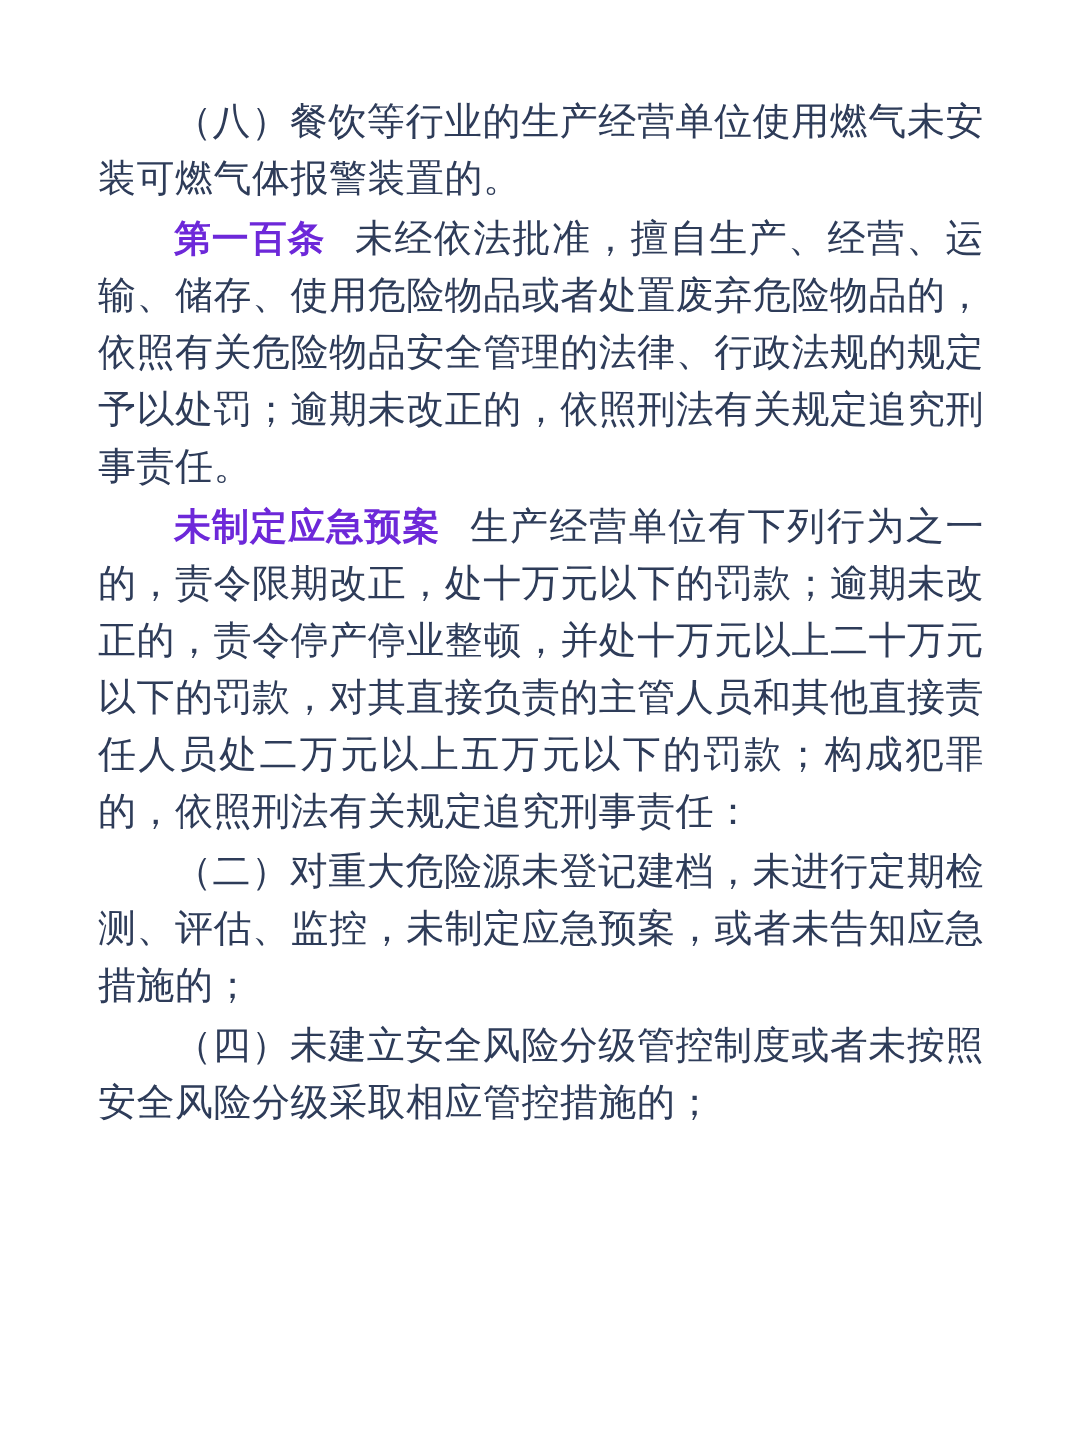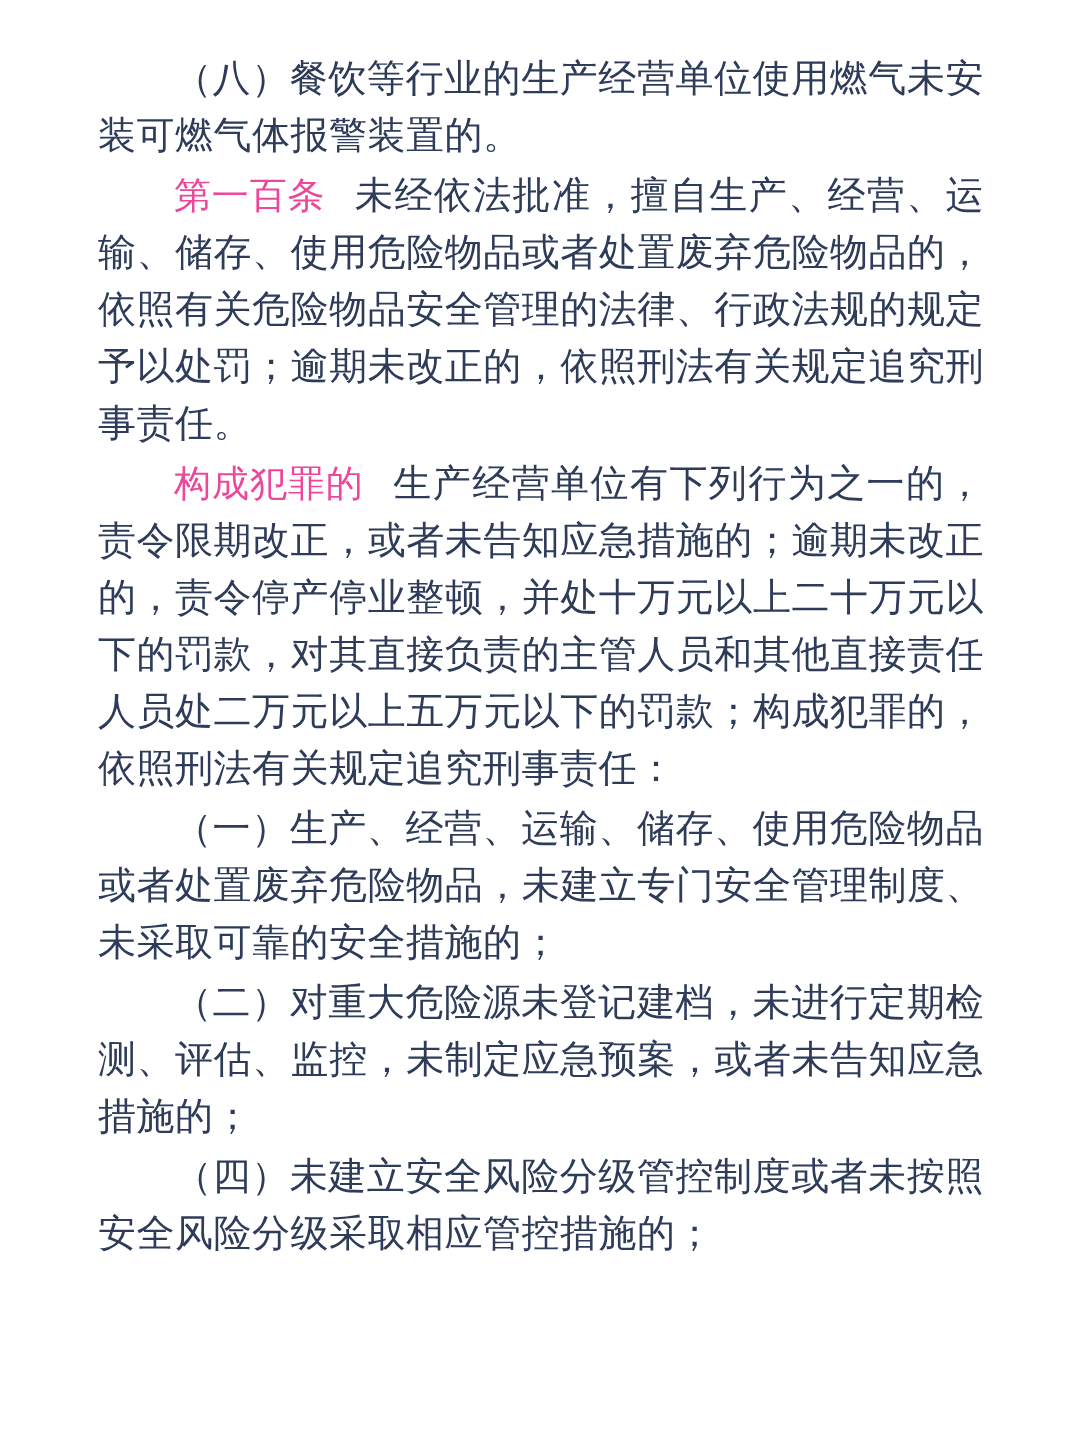--- a/index.html
+++ b/index.html
@@ -8,55 +8,54 @@
     width: 1080px;
     height: 1445px;
     background: #ffffff;
     overflow: hidden;
   }
   .page {
     box-sizing: border-box;
     width: 1080px;
     height: 1445px;
     background: #ffffff;
-    padding: 50px 96px 0 98px;
+    padding: 93px 96px 0 98px;
   }
   p.para {
     margin: 0 0 3px 0;
     font-family: "Liberation Serif", "DejaVu Serif", serif;
     font-size: 38px;
     line-height: 57px;
     letter-spacing: 0.5px;
     color: #2e3c59;
     text-align: justify;
     text-justify: inter-character;
     text-indent: 2em;
   }
   .lead {
     font-family: "DejaVu Sans", "Liberation Sans", sans-serif;
-    font-weight: 400;
+    font-weight: 700;
     font-size: 37px;
     letter-spacing: 0;
-    color: #ec4899;
+    color: #6d28d9;
   }
   .lead:not(:empty) {
     margin-right: 0.8em;
   }
 </style>
 </head>
 <body>
 
 <div class="page">
 
   <p class="para"><span class="lead"></span><span>（八）餐饮等行业的生产经营单位使用燃气未安装可燃气体报警装置的。</span></p>
 
   <p class="para"><span class="lead">第一百条</span><span>未经依法批准，擅自生产、经营、运输、储存、使用危险物品或者处置废弃危险物品的，依照有关危险物品安全管理的法律、行政法规的规定予以处罚；逾期未改正的，依照刑法有关规定追究刑事责任。</span></p>
 
-  <p class="para"><span class="lead">构成犯罪的</span><span>生产经营单位有下列行为之一的，责令限期改正，或者未告知应急措施的；逾期未改正的，责令停产停业整顿，并处十万元以上二十万元以下的罚款，对其直接负责的主管人员和其他直接责任人员处二万元以上五万元以下的罚款；构成犯罪的，依照刑法有关规定追究刑事责任：</span></p>
+  <p class="para"><span class="lead">未制定应急预案</span><span>生产经营单位有下列行为之一的，责令限期改正，处十万元以下的罚款；逾期未改正的，责令停产停业整顿，并处十万元以上二十万元以下的罚款，对其直接负责的主管人员和其他直接责任人员处二万元以上五万元以下的罚款；构成犯罪的，依照刑法有关规定追究刑事责任：</span></p>
 
-  <p class="para"><span class="lead"></span><span>（一）生产、经营、运输、储存、使用危险物品或者处置废弃危险物品，未建立专门安全管理制度、未采取可靠的安全措施的；</span></p>
 
   <p class="para"><span class="lead"></span><span>（二）对重大危险源未登记建档，未进行定期检测、评估、监控，未制定应急预案，或者未告知应急措施的；</span></p>
 
 
   <p class="para"><span class="lead"></span><span>（四）未建立安全风险分级管控制度或者未按照安全风险分级采取相应管控措施的；</span></p>
 
 </div>
 
 </body></html>

